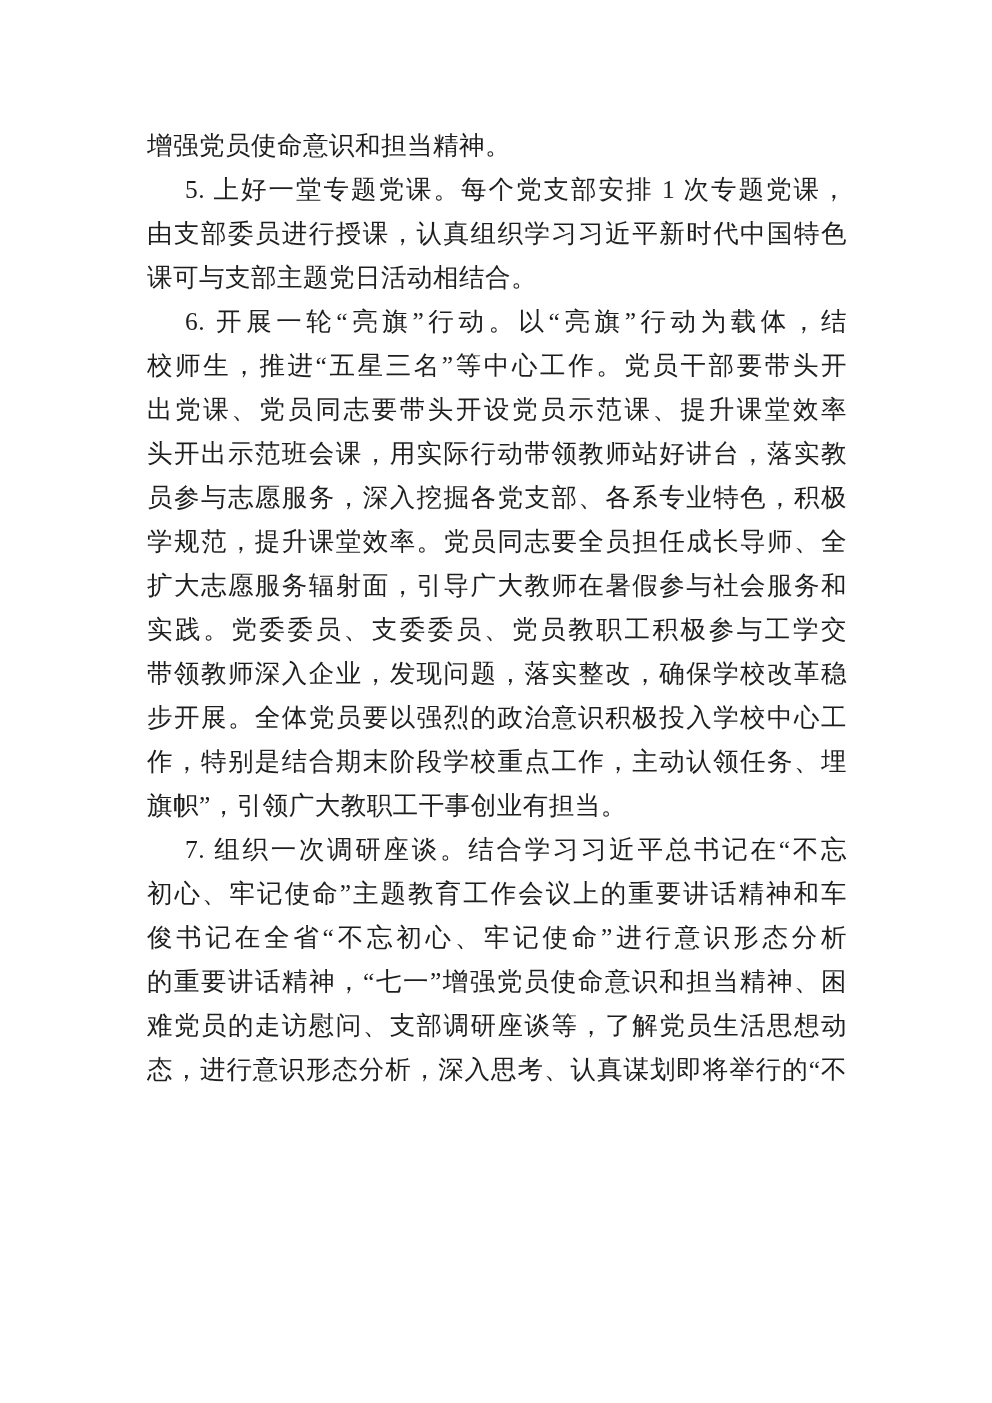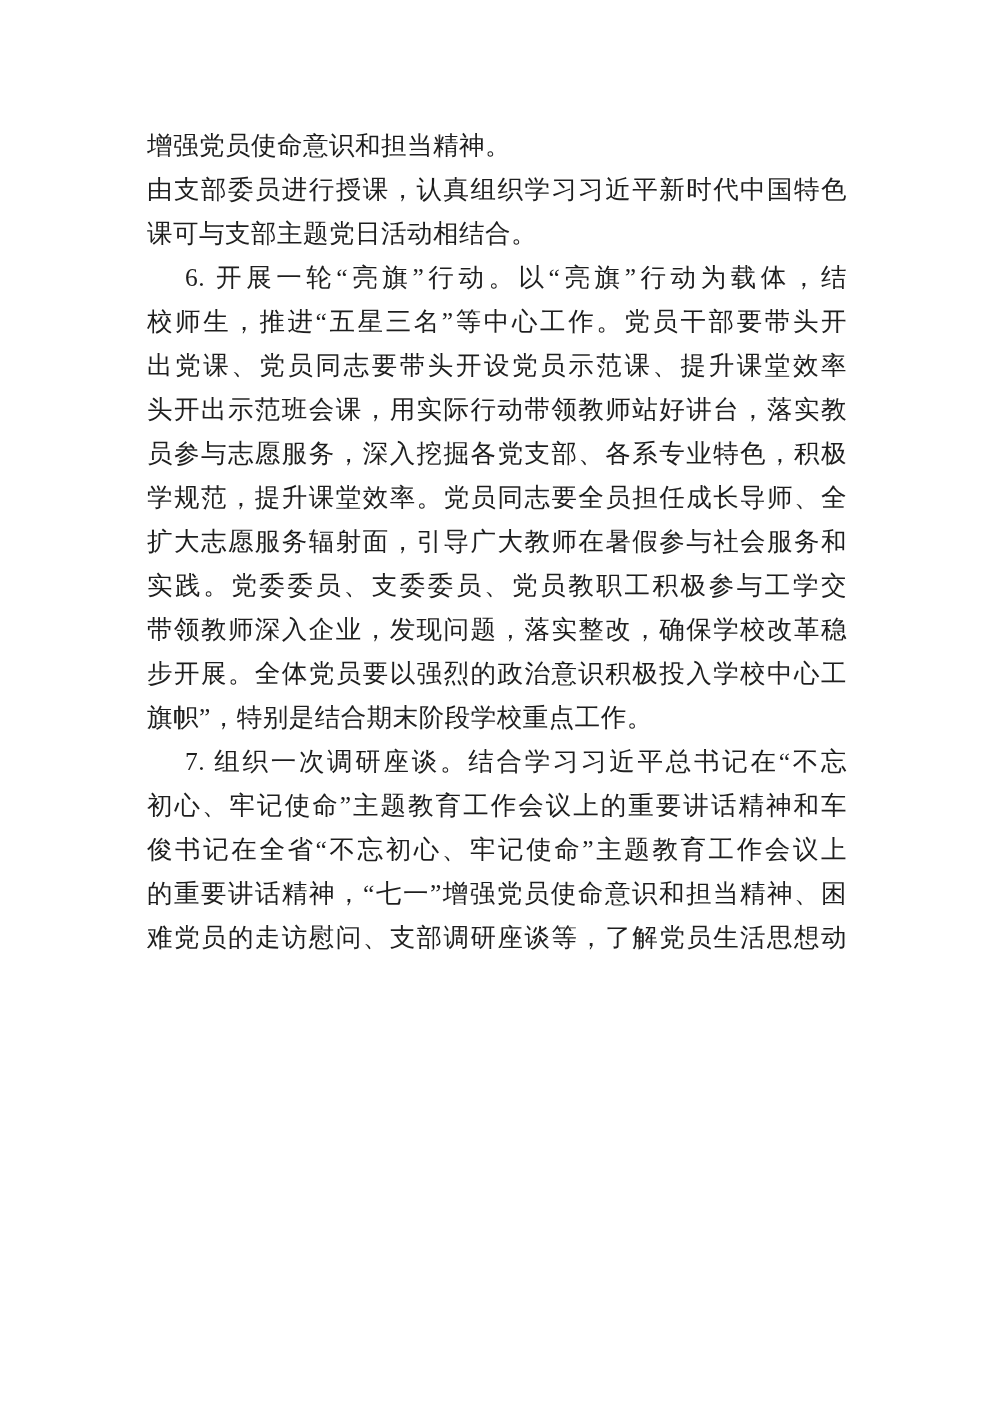--- a/index.html
+++ b/index.html
@@ -48,37 +48,40 @@
 </style>
 </head>
 <body>
 
 <div class="page">
   <div class="content" id="document-body" style="color: rgb(30, 30, 30);">
       <div class="para">
         <div class="line nofill">增强党员使命意识和担当精神。</div>
       </div>
       <div class="para">
+        <div class="line fill indent">5. 上好一堂专题党课。每个党支部安排 1 次专题党课，</div>
         <div class="line fill">由支部委员进行授课，认真组织学习习近平新时代中国特色</div>
         <div class="line nofill">课可与支部主题党日活动相结合。</div>
       </div>
       <div class="para">
         <div class="line fill indent">6. 开展一轮“亮旗”行动。以“亮旗”行动为载体，结</div>
         <div class="line fill">校师生，推进“五星三名”等中心工作。党员干部要带头开</div>
         <div class="line fill">出党课、党员同志要带头开设党员示范课、提升课堂效率</div>
         <div class="line fill">头开出示范班会课，用实际行动带领教师站好讲台，落实教</div>
         <div class="line fill">员参与志愿服务，深入挖掘各党支部、各系专业特色，积极</div>
         <div class="line fill">学规范，提升课堂效率。党员同志要全员担任成长导师、全</div>
         <div class="line fill">扩大志愿服务辐射面，引导广大教师在暑假参与社会服务和</div>
         <div class="line fill">实践。党委委员、支委委员、党员教职工积极参与工学交替，</div>
         <div class="line fill">带领教师深入企业，发现问题，落实整改，确保学校改革稳</div>
         <div class="line fill">步开展。全体党员要以强烈的政治意识积极投入学校中心工</div>
-        <div class="line nofill">旗帜”，特别是结合期末阶段学校重点工作。</div>
+        <div class="line fill">作，特别是结合期末阶段学校重点工作，主动认领任务、埋</div>
+        <div class="line nofill">旗帜”，引领广大教职工干事创业有担当。</div>
       </div>
       <div class="para">
         <div class="line fill indent">7. 组织一次调研座谈。结合学习习近平总书记在“不忘</div>
         <div class="line fill">初心、牢记使命”主题教育工作会议上的重要讲话精神和车</div>
-        <div class="line fill">俊书记在全省“不忘初心、牢记使命”主题教育工作会议上</div>
+        <div class="line fill">俊书记在全省“不忘初心、牢记使命”进行意识形态分析</div>
         <div class="line fill">的重要讲话精神，“七一”增强党员使命意识和担当精神、困</div>
         <div class="line fill">难党员的走访慰问、支部调研座谈等，了解党员生活思想动</div>
+        <div class="line fill">态，进行意识形态分析，深入思考、认真谋划即将举行的“不</div>
       </div>
     </div>
 </div>
 
 </body></html>

